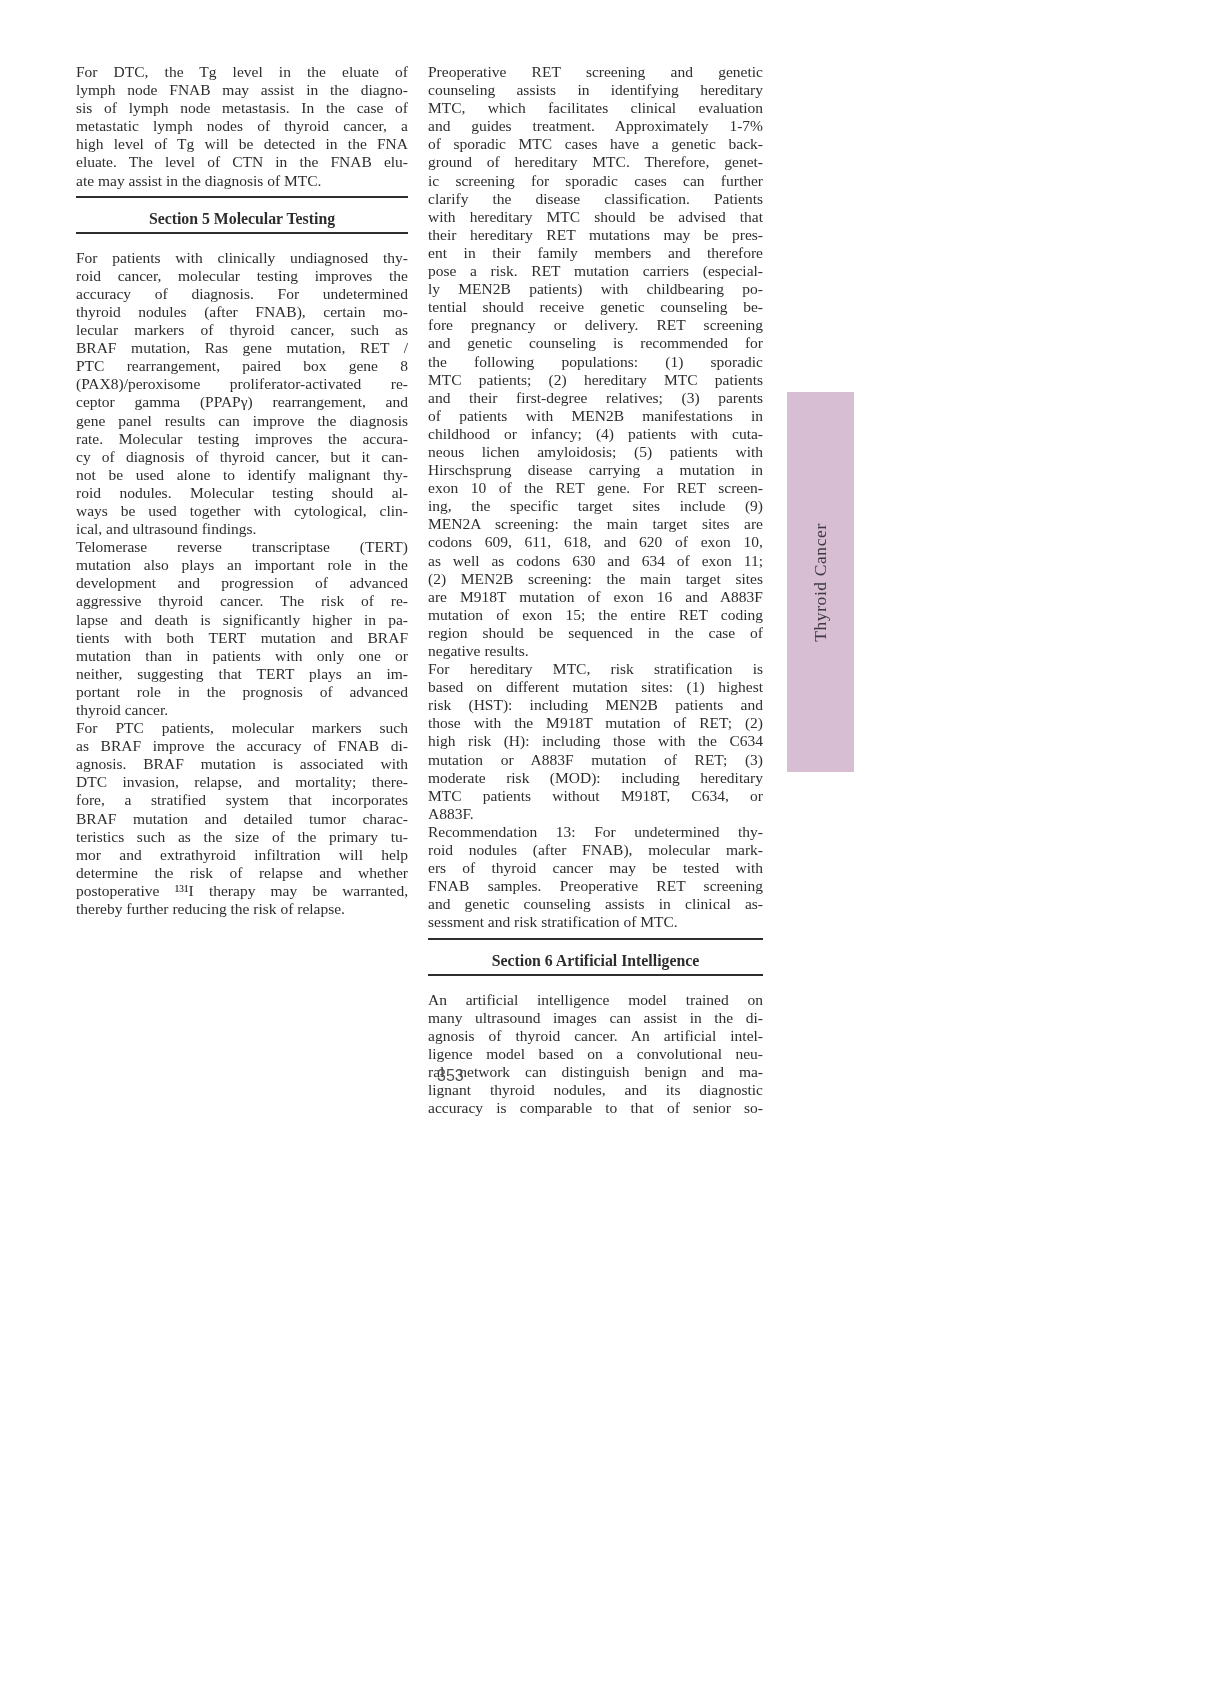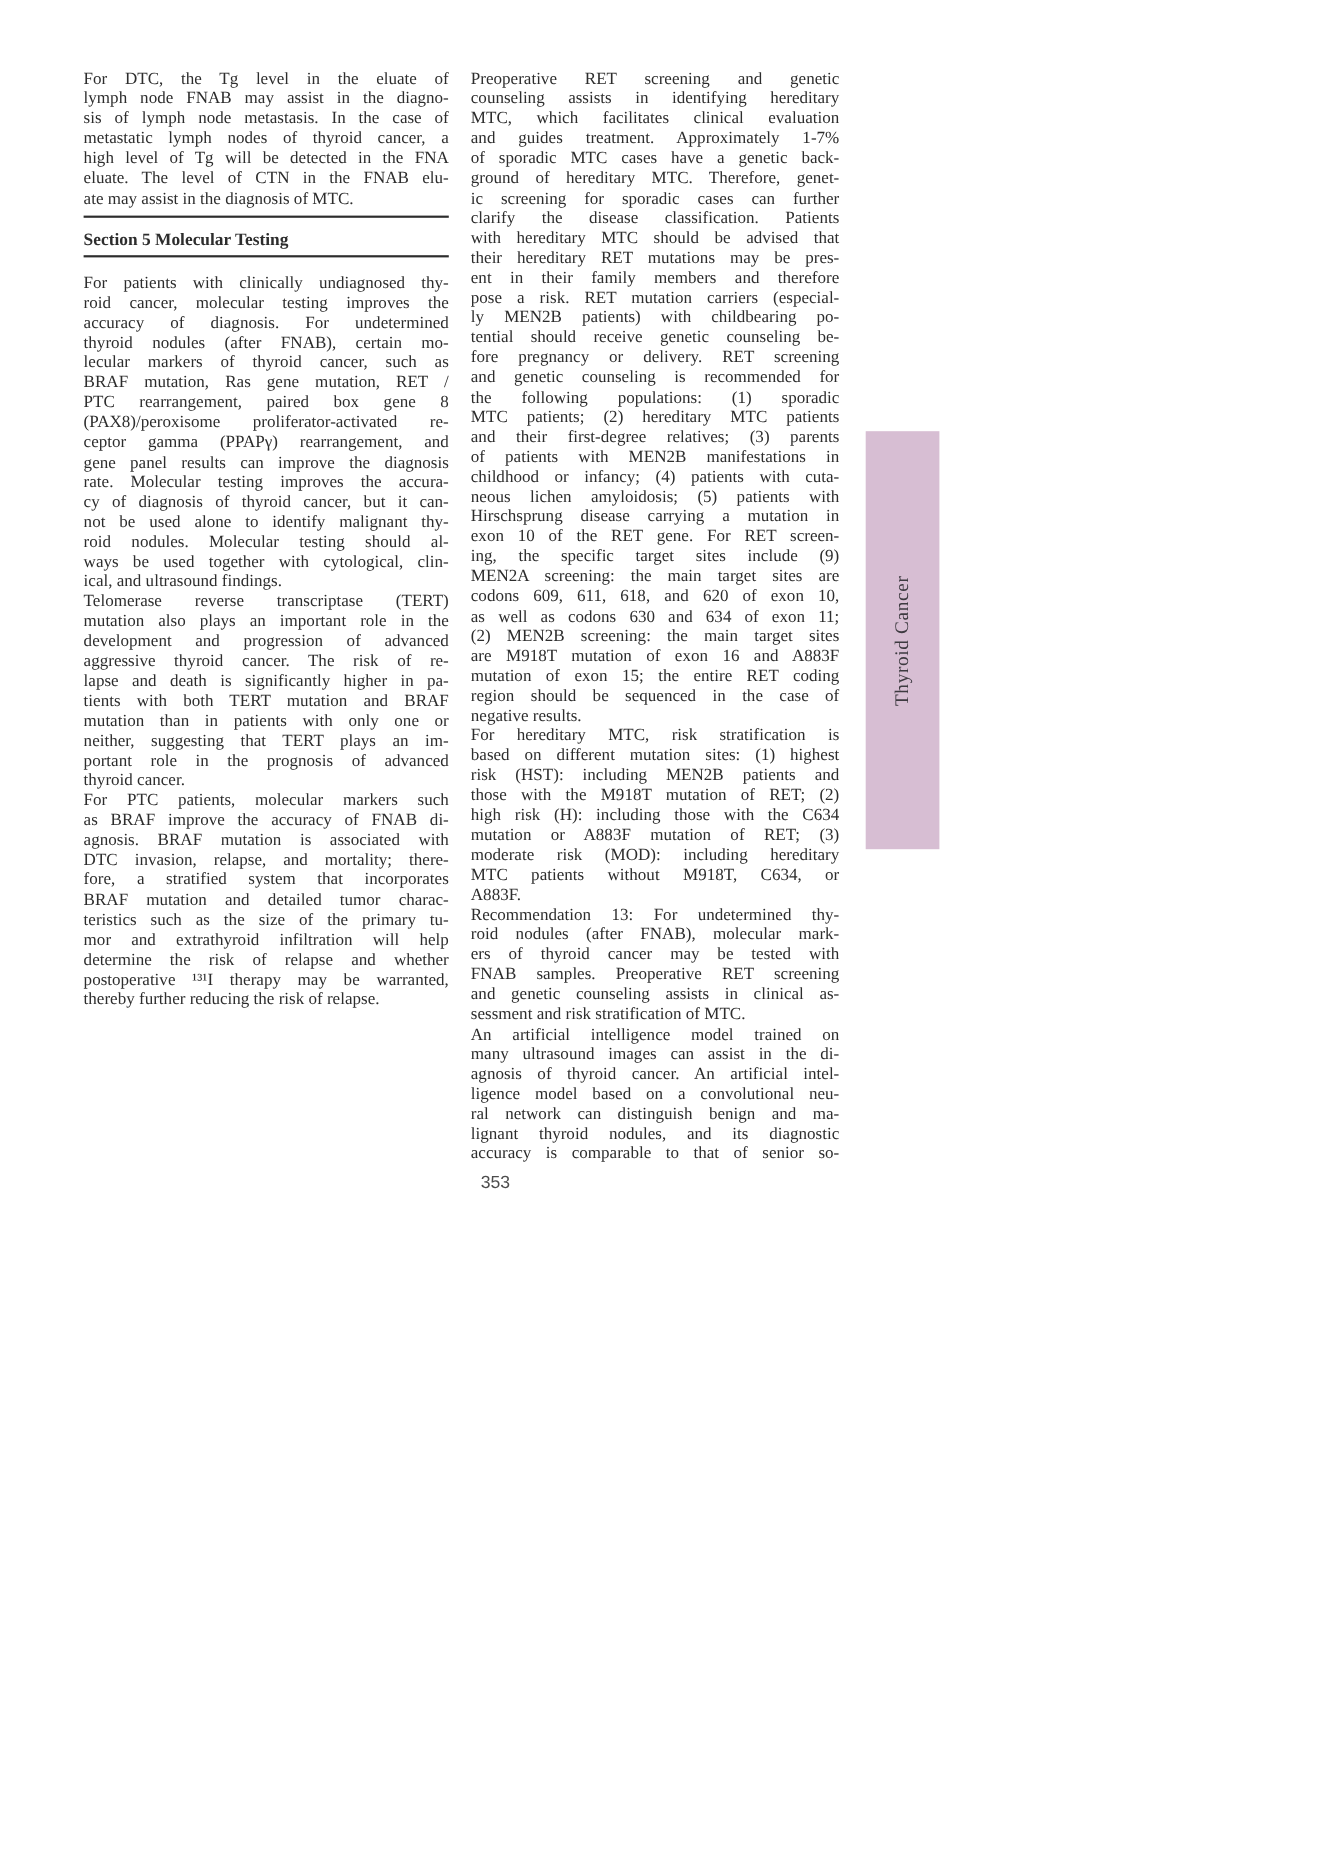--- a/index.html
+++ b/index.html
@@ -23,20 +23,21 @@
   .para { margin: 0; padding: 0; }
   .line {
     display: block;
     text-align: justify;
     text-align-last: justify;
   }
   .line.para-end { text-align-last: left; }
   .section-heading {
     font-size: 15.8px;
     font-weight: bold;
+    text-align: center;
     line-height: 18px;
     margin: 6px 0 15px 0;
     padding: 12px 0 4px 0;
     border-top: 2px solid #2d2d2d;
     border-bottom: 2px solid #2d2d2d;
   }
   .side-tab {
     position: absolute;
     left: 787px;
     top: 392px;
@@ -171,20 +172,21 @@
         <span class="line para-end">A883F.</span>
       </p>
       <p class="para">
         <span class="line">Recommendation 13: For undetermined thy-</span>
         <span class="line">roid nodules (after FNAB), molecular mark-</span>
         <span class="line">ers of thyroid cancer may be tested with</span>
         <span class="line">FNAB samples. Preoperative RET screening</span>
         <span class="line">and genetic counseling assists in clinical as-</span>
         <span class="line para-end">sessment and risk stratification of MTC.</span>
       </p>
+      <h2 class="section-heading">Section 6 Artificial Intelligence</h2>
       <p class="para">
         <span class="line">An artificial intelligence model trained on</span>
         <span class="line">many ultrasound images can assist in the di-</span>
         <span class="line">agnosis of thyroid cancer. An artificial intel-</span>
         <span class="line">ligence model based on a convolutional neu-</span>
         <span class="line">ral network can distinguish benign and ma-</span>
         <span class="line">lignant thyroid nodules, and its diagnostic</span>
         <span class="line">accuracy is comparable to that of senior so-</span>
       </p>
     </div>

